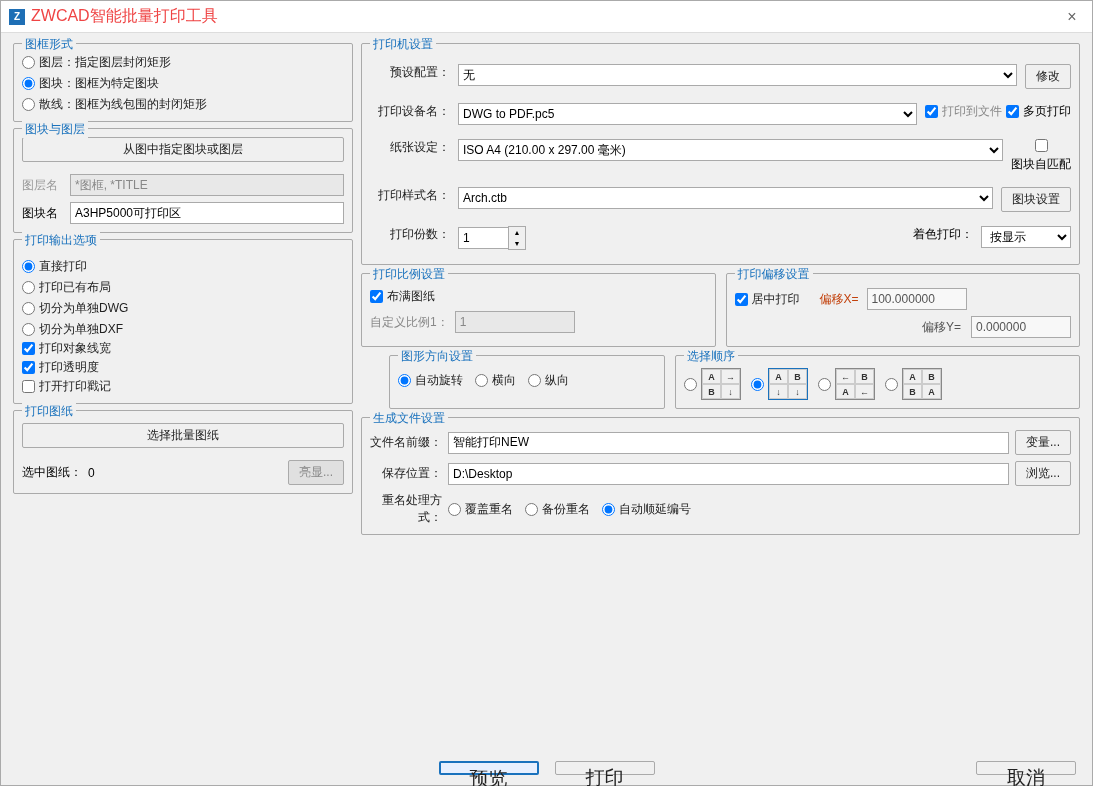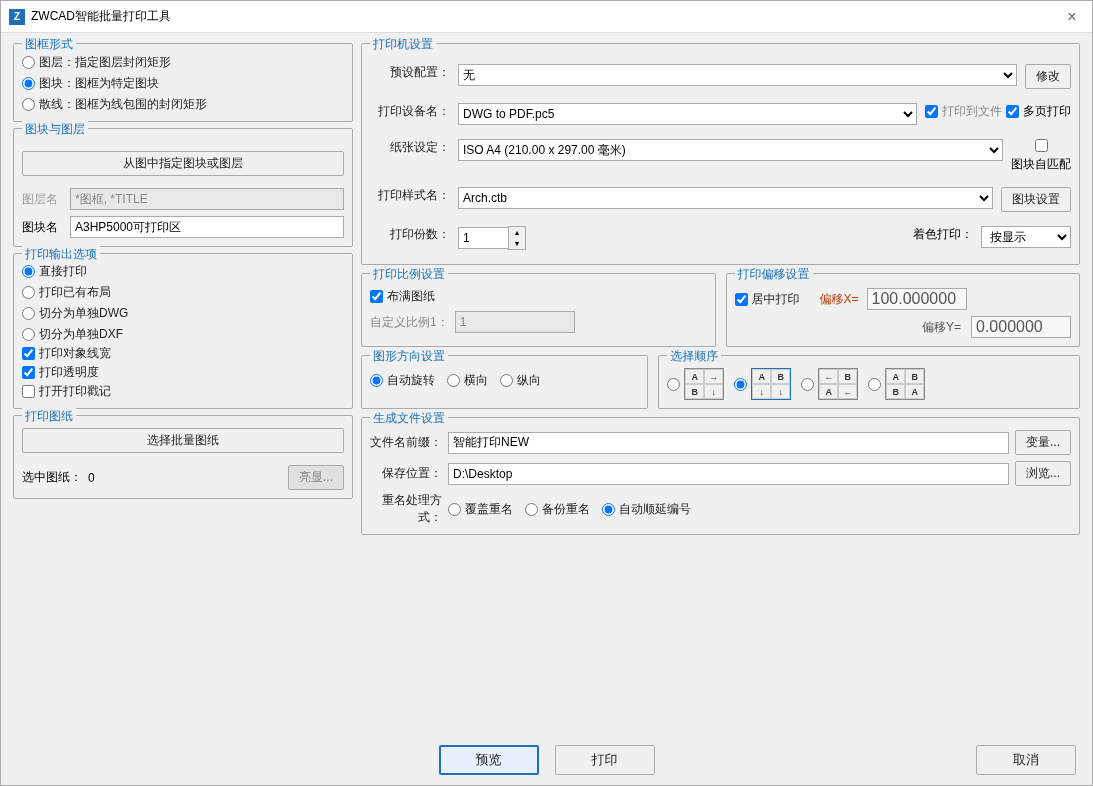--- a/index.html
+++ b/index.html
@@ -33,22 +33,22 @@
     .title-bar-icon {
       width: 16px;
       height: 16px;
       margin-right: 6px;
       background: #1e6fb5;
       display: flex; align-items: center; justify-content: center;
       font-size: 10px; color: white; font-weight: bold;
     }
     .title-bar-text {
       flex: 1;
-      font-size: 12px;
-      color: #000000;
+      font-size: 16px;
+      color: #ef4444;
     }
     .title-bar-close {
       width: 24px; height: 24px;
       display: flex; align-items: center; justify-content: center;
       cursor: pointer; font-size: 16px; color: #666;
     }
 
     .content {
       display: flex;
       flex: 1;
@@ -169,29 +169,29 @@
     .bottom-bar {
       display: flex;
       justify-content: center;
       gap: 16px;
       padding: 10px;
       border-top: 0;
       margin-top: auto;
     }
     .bottom-bar .btn {
       width: 100px;
-      height: 30px;
-      font-size: 13px;
+      height: 14px;
+      font-size: 19px;
     }
 
     .offset-input {
       border: 1px solid #aaa;
       background: #f8f8f8;
       padding: 2px 4px;
-      font-size: 16px;
+      font-size: 12px;
       height: 22px;
       color: #555;
       width: 100px;
     }
   </style>
 </head>
 <body>
 
 <div class="window">
 
@@ -218,36 +218,36 @@
           </div>
           <div class="radio-item">
             <input type="radio" name="frame" id="frame_scatter" style="">
             <label for="frame_scatter">散线：图框为线包围的封闭矩形</label>
           </div>
         </div>
       </div>
 
       <div class="group-box">
         <span class="group-box-title">图块与图层</span>
-        <div style="margin-top:16px;">
+        <div style="margin-top:2px;">
           <button class="btn" style="width:100%;margin-bottom:6px;">从图中指定图块或图层</button>
           <div class="row">
             <span style="width:42px;flex-shrink:0;color:#999;">图层名</span>
             <input type="text" class="text-input" disabled="" style="flex: 1 1 0%;" value="*图框, *TITLE" placeholder="*图框, *TITLE">
           </div>
           <div class="row">
             <span style="width:42px;flex-shrink:0;">图块名</span>
             <input type="text" class="text-input" style="flex: 1 1 0%;" value="A3HP5000可打印区">
           </div>
         </div>
       </div>
 
       <div class="group-box">
         <span class="group-box-title">打印输出选项</span>
-        <div class="radio-group" style="margin-top:3px;">
+        <div class="radio-group" style="margin-top:12px;">
           <div class="radio-item">
             <input type="radio" name="output" id="out_direct" checked="" style="">
             <label for="out_direct">直接打印</label>
           </div>
           <div class="radio-item">
             <input type="radio" name="output" id="out_layout" style="">
             <label for="out_layout">打印已有布局</label>
           </div>
           <div class="radio-item">
             <input type="radio" name="output" id="out_dwg" style="">
@@ -373,21 +373,21 @@
             <div class="row" style="justify-content:flex-end;margin-top:6px;">
               <span style="color:#555;">偏移Y=</span>
               <input type="text" class="offset-input" style="margin-left: 4px;" value="0.000000">
             </div>
           </div>
         </div>
       </div>
 
       <div style="display:flex;gap:10px;">
 
-        <div class="group-box" style="flex:1;">
+        <div class="group-box" style="flex:1;margin-left:28px;">
           <span class="group-box-title">图形方向设置</span>
           <div class="row" style="margin-top:10px;gap:12px;">
             <div class="radio-item">
               <input type="radio" name="direction" id="dir_auto" checked="" style="">
               <label for="dir_auto">自动旋转</label>
             </div>
             <div class="radio-item">
               <input type="radio" name="direction" id="dir_land" style="">
               <label for="dir_land">横向</label>
             </div>

